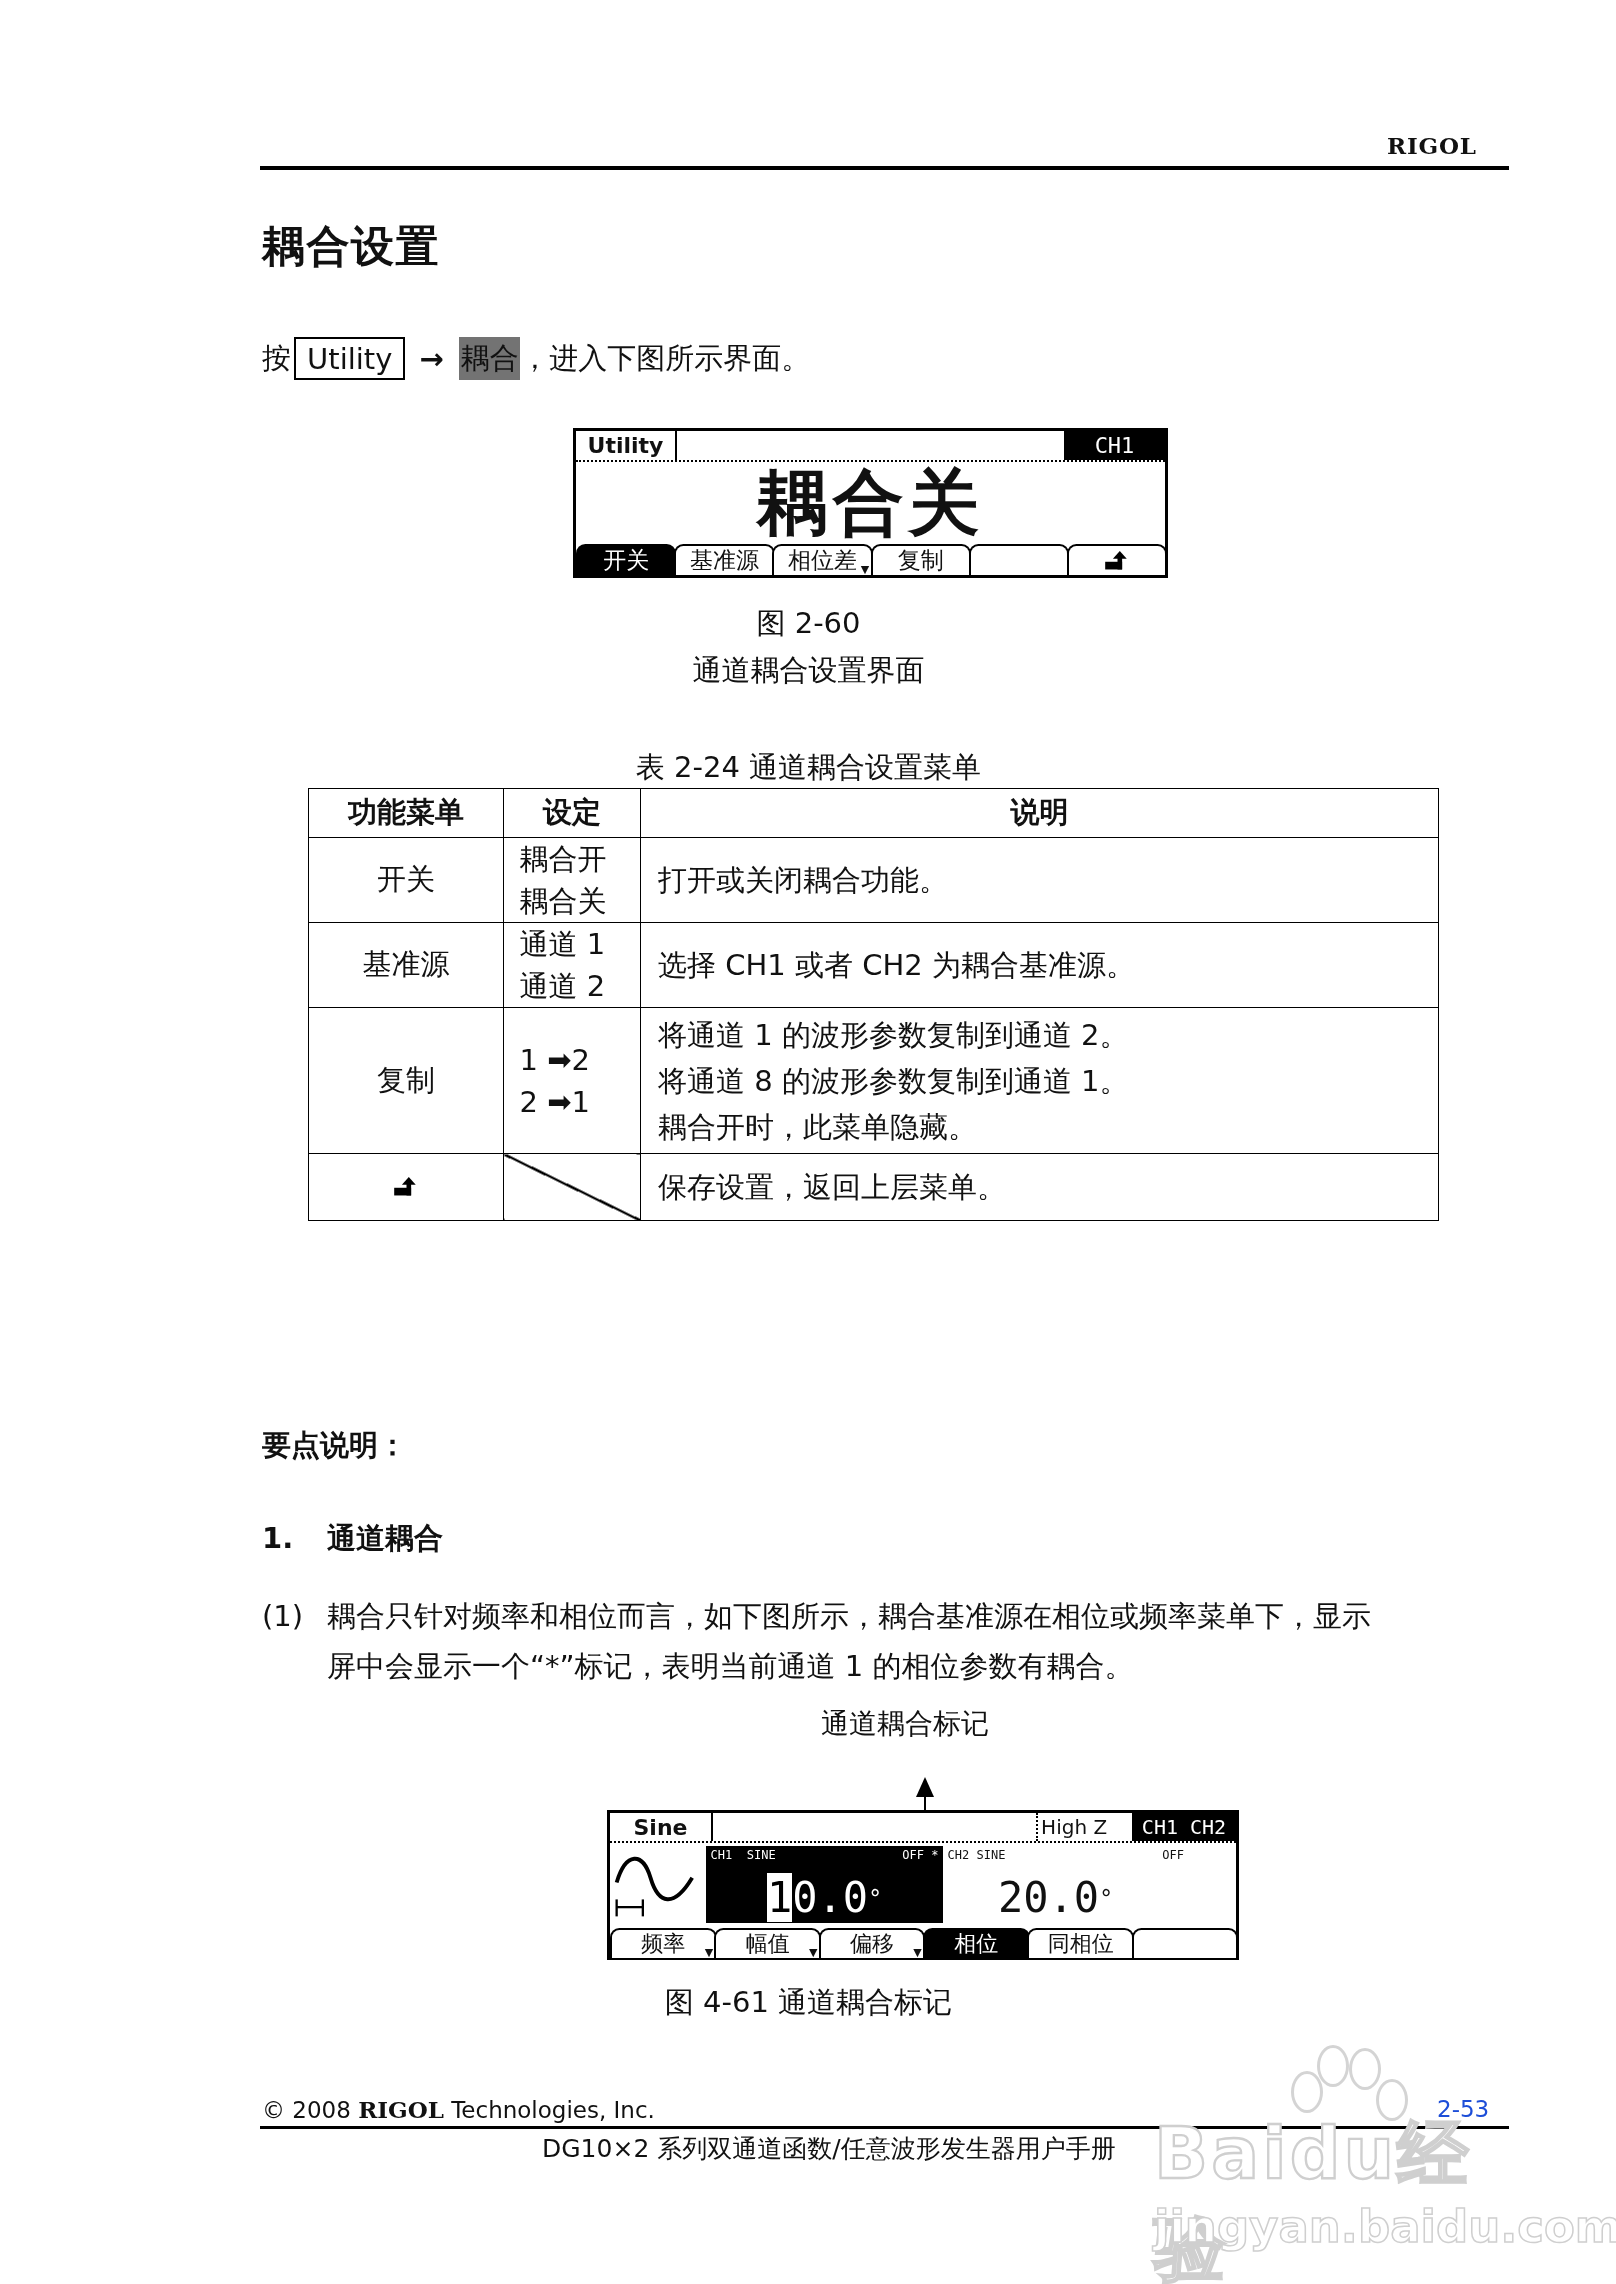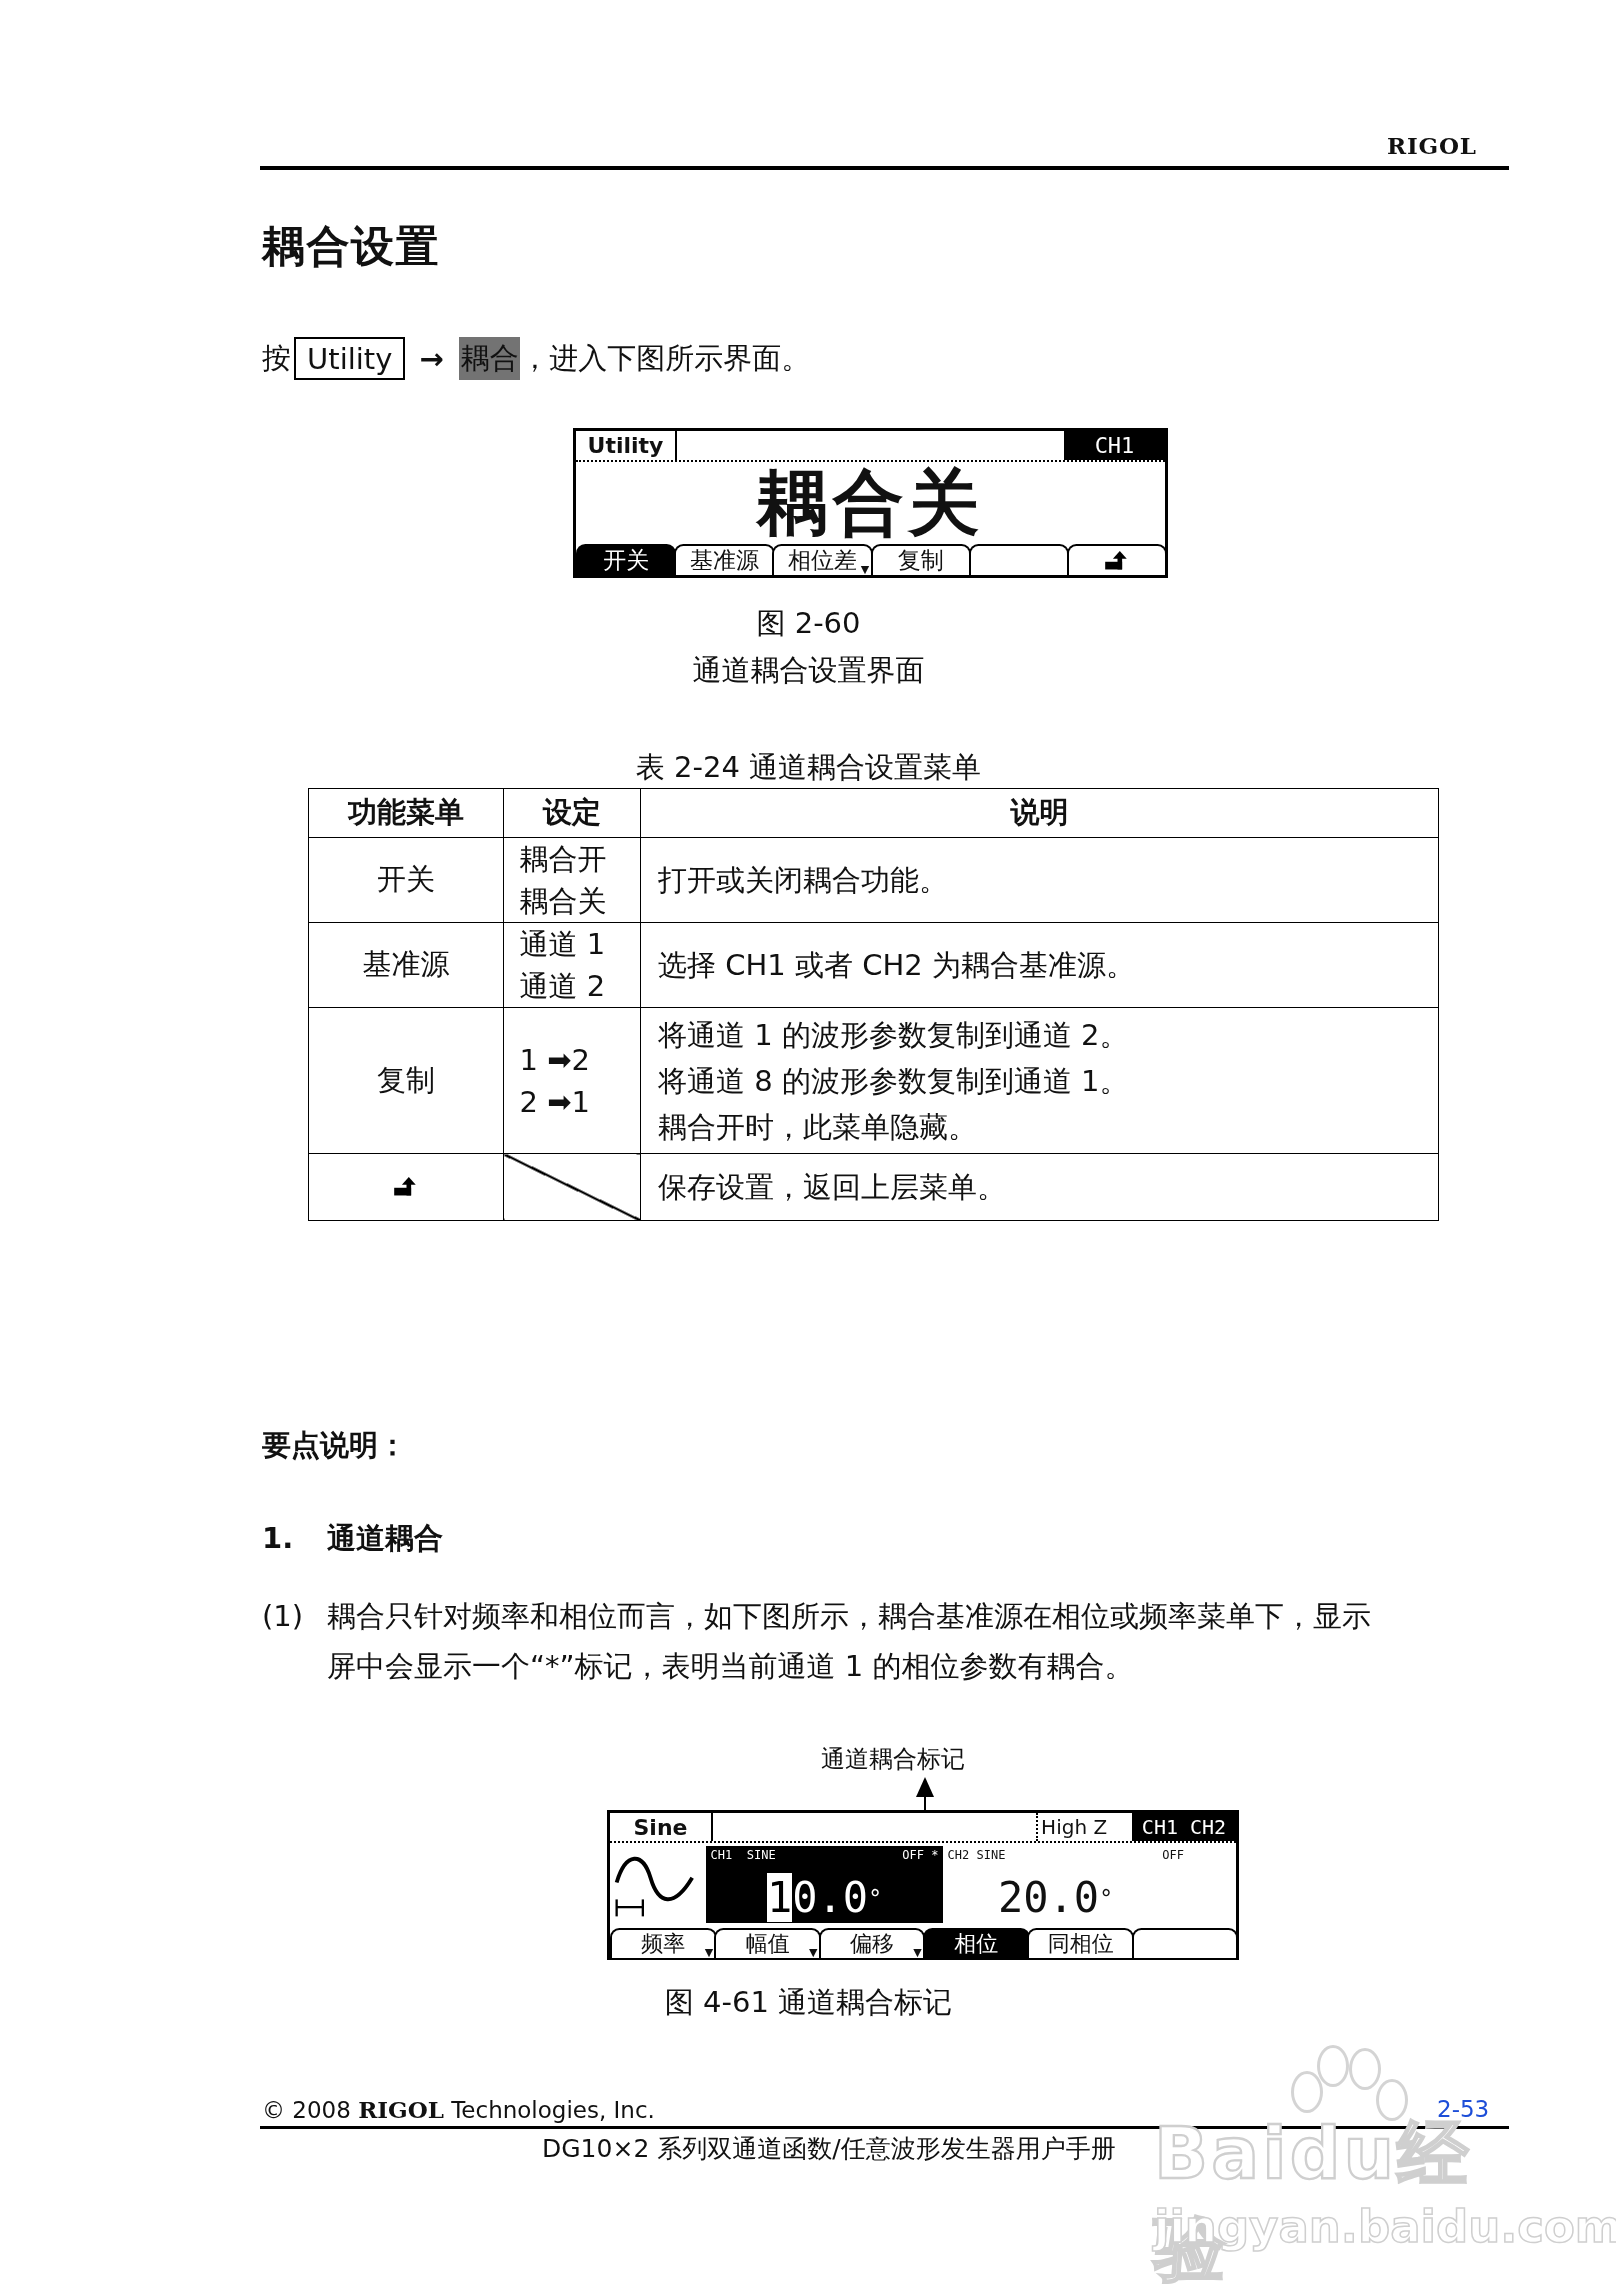--- a/index.html
+++ b/index.html
@@ -57,21 +57,21 @@
 
   
   #notes-heading { left: 262px; top: 1426px; font-size: 29px; font-weight: bold; }
   #item1 { left: 262px; top: 1519px; font-size: 29px; font-weight: bold; }
   #item1 .num { display: inline-block; width: 65px; }
   #para1 { left: 262px; top: 1591px; font-size: 29px; line-height: 50px; width: 1255px; }
   #para1 .lbl { display: inline-block; width: 65px; }
   #para1 .cont { padding-left: 65px; display: block; }
 
   
-  #annot-label { left: 821px; top: 1743px; font-size: 24px; }
+  #annot-label { left: 821px; top: 1705px; font-size: 28px; }
   #annot-arrow-line { left: 924px; top: 1790px; width: 2.3px; height: 97px; background: #000; }
   #annot-arrow-head { left: 916px; top: 1777px; width: 0; height: 0; border-left: 9.3px solid transparent;
                       border-right: 9.3px solid transparent; border-bottom: 20px solid #000; }
   #lcd2 { left: 607px; top: 1810px; width: 626px; height: 144px; }
   #lcd2 .topbar { height: 28px; }
   #lcd2 .mode-tab { width: 101px; height: 28px; }
   #lcd2 .highz { position: absolute; left: 426px; top: 0; height: 28px; border-left: 2.3px dotted #000;
                  font-family: "DejaVu Sans", sans-serif; font-size: 20px; display: flex; align-items: center; padding: 0 3.1px; }
   #lcd2 .ch-tag { width: 104px; height: 28px; font-size: 20px; }
   #lcd2 .wave { position: absolute; left: 1.5px; top: 34px; width: 91px; height: 74px; }

